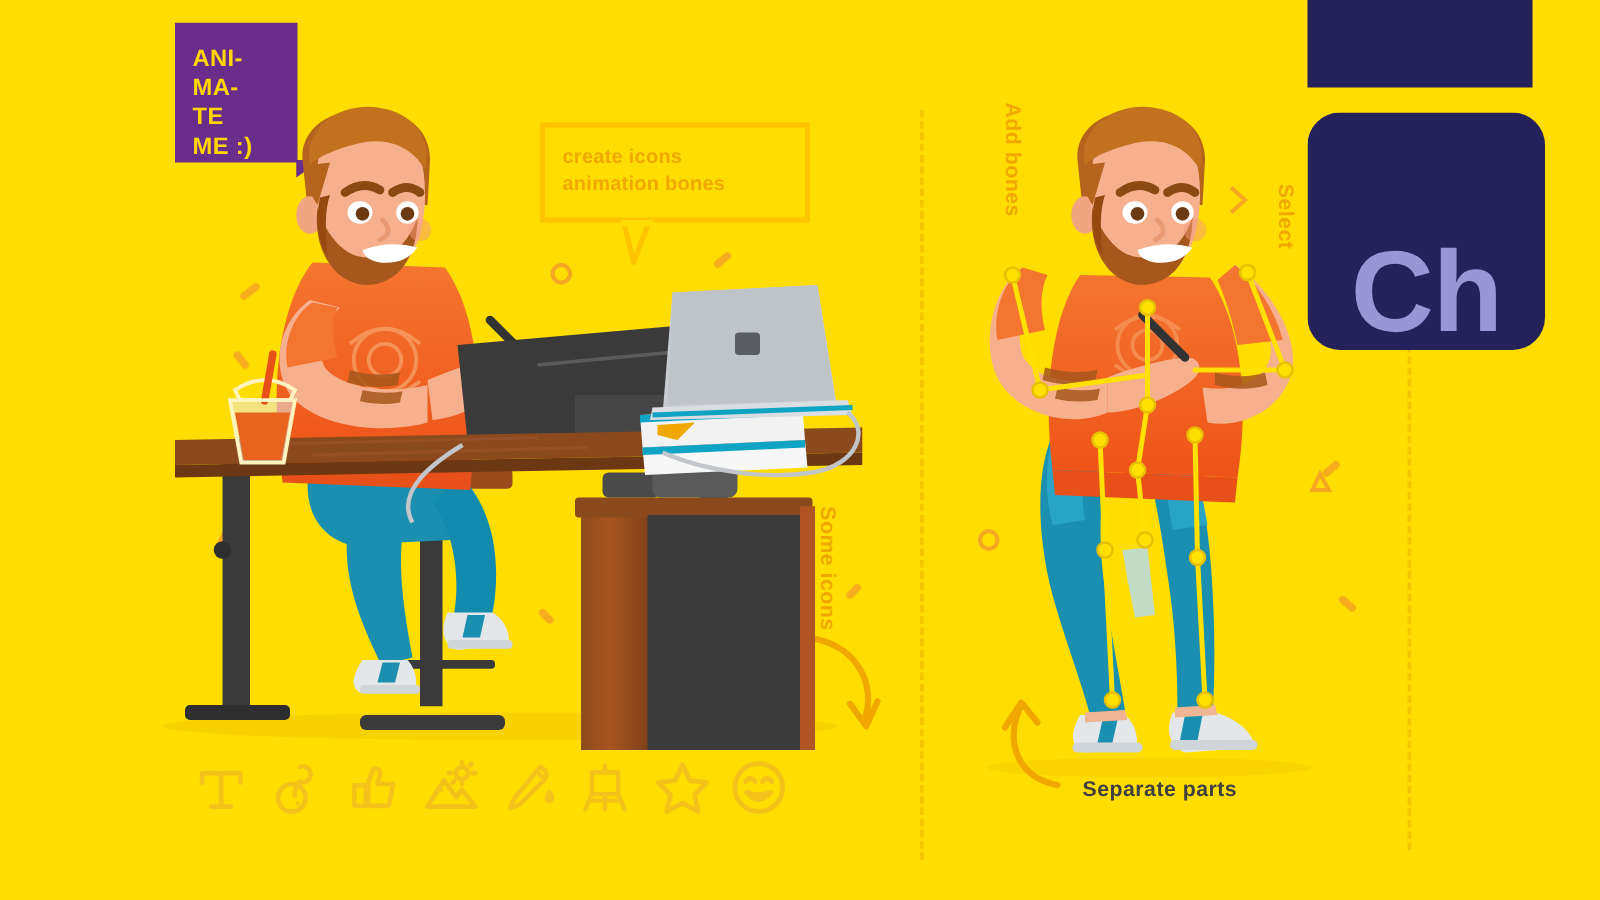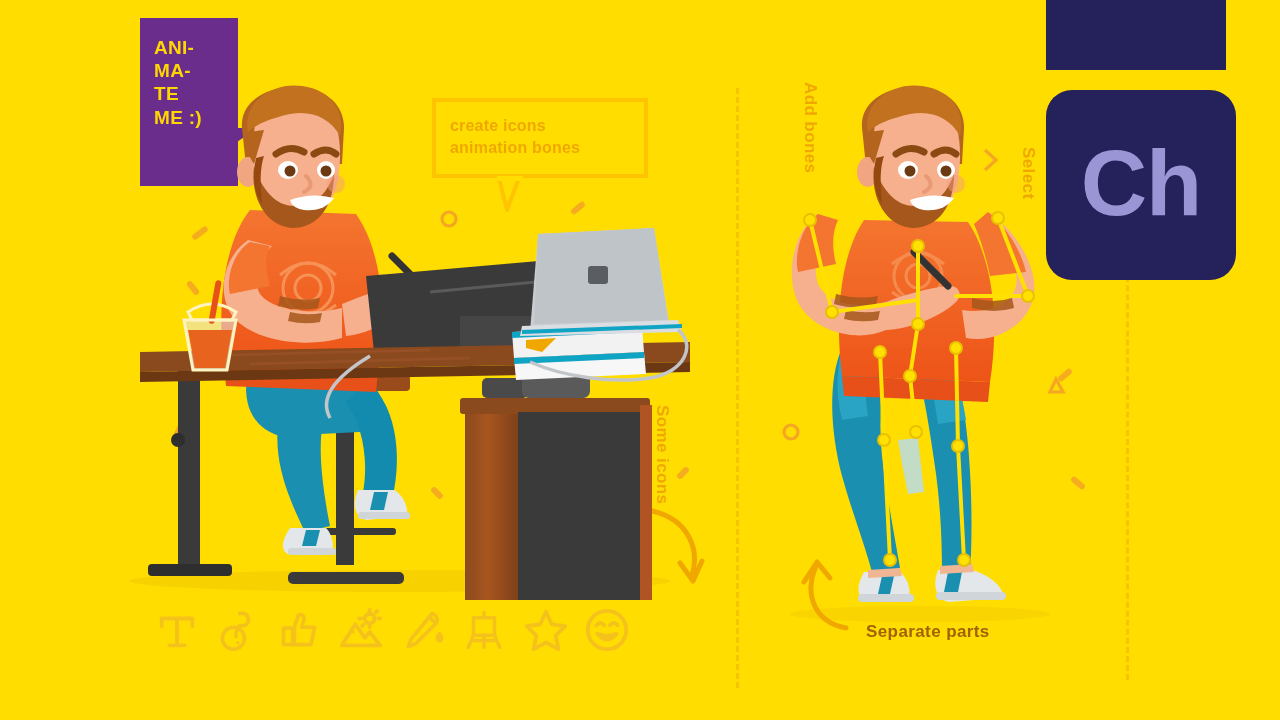--- a/index.html
+++ b/index.html
@@ -8,21 +8,21 @@
     width:1280px;height:720px;overflow:hidden;
     font-family:"Liberation Sans", sans-serif;
     background:#FFDD00;
   }
   #stage{position:relative;width:1280px;height:720px;background:#FFDD00;overflow:hidden;}
   .abs{position:absolute;}
   svg{display:block;}
 
   
   #animate-badge{
-    left:140px;top:18px;width:98px;height:168px;
+    left:140px;top:18px;width:98px;height:112px;
     background:#6B2D8C;
   }
   #animate-badge .txt{
     position:absolute;left:0;top:18px;width:98px;
     color:#FFD700;font-weight:bold;font-size:19px;line-height:1.22;
     letter-spacing:.3px;text-align:left;padding-left:14px;box-sizing:border-box;
     white-space:pre-line;
   }
   #animate-tail{
     left:237px;top:128px;width:0;height:0;
@@ -44,30 +44,30 @@
 
   
   .vlabel{
     color:#F0A800;font-weight:bold;letter-spacing:.4px;white-space:nowrap;
     transform-origin:0 0;
   }
   #label-add-bones{left:820px;top:82px;font-size:17px;transform:rotate(90deg);}
   #label-select{left:1038px;top:147px;font-size:17px;transform:rotate(90deg);}
   #label-some-icons{left:672px;top:405px;font-size:17px;transform:rotate(90deg);}
   #label-separate-parts{
-    left:866px;top:622px;color:#a16207;font-weight:bold;font-size:17px;
+    left:866px;top:622px;color:#404040;font-weight:bold;font-size:17px;
     letter-spacing:.4px;white-space:nowrap;
   }
 
   
   #ch-banner{left:1046px;top:-10px;width:180px;height:80px;background:#25215B;}
   #ch-logo{
     left:1046px;top:90px;width:190px;height:190px;
     background:#25215B;border-radius:26px;
-    display:flex;align-items:center;justify-content:center;
+    display:flex;align-items:flex-end;justify-content:center;
   }
   #ch-logo .ch-text{
     color:#9A96D6;font-size:92px;font-weight:bold;letter-spacing:-1px;
     line-height:1;margin-top:-4px;font-family:"Liberation Sans",sans-serif;
   }
 
   
   .dashed-line{width:0;border-left:3px dashed #F5C500;}
   #dash-left{left:736px;top:88px;height:600px;}
   #dash-right{left:1126px;top:240px;height:440px;}

